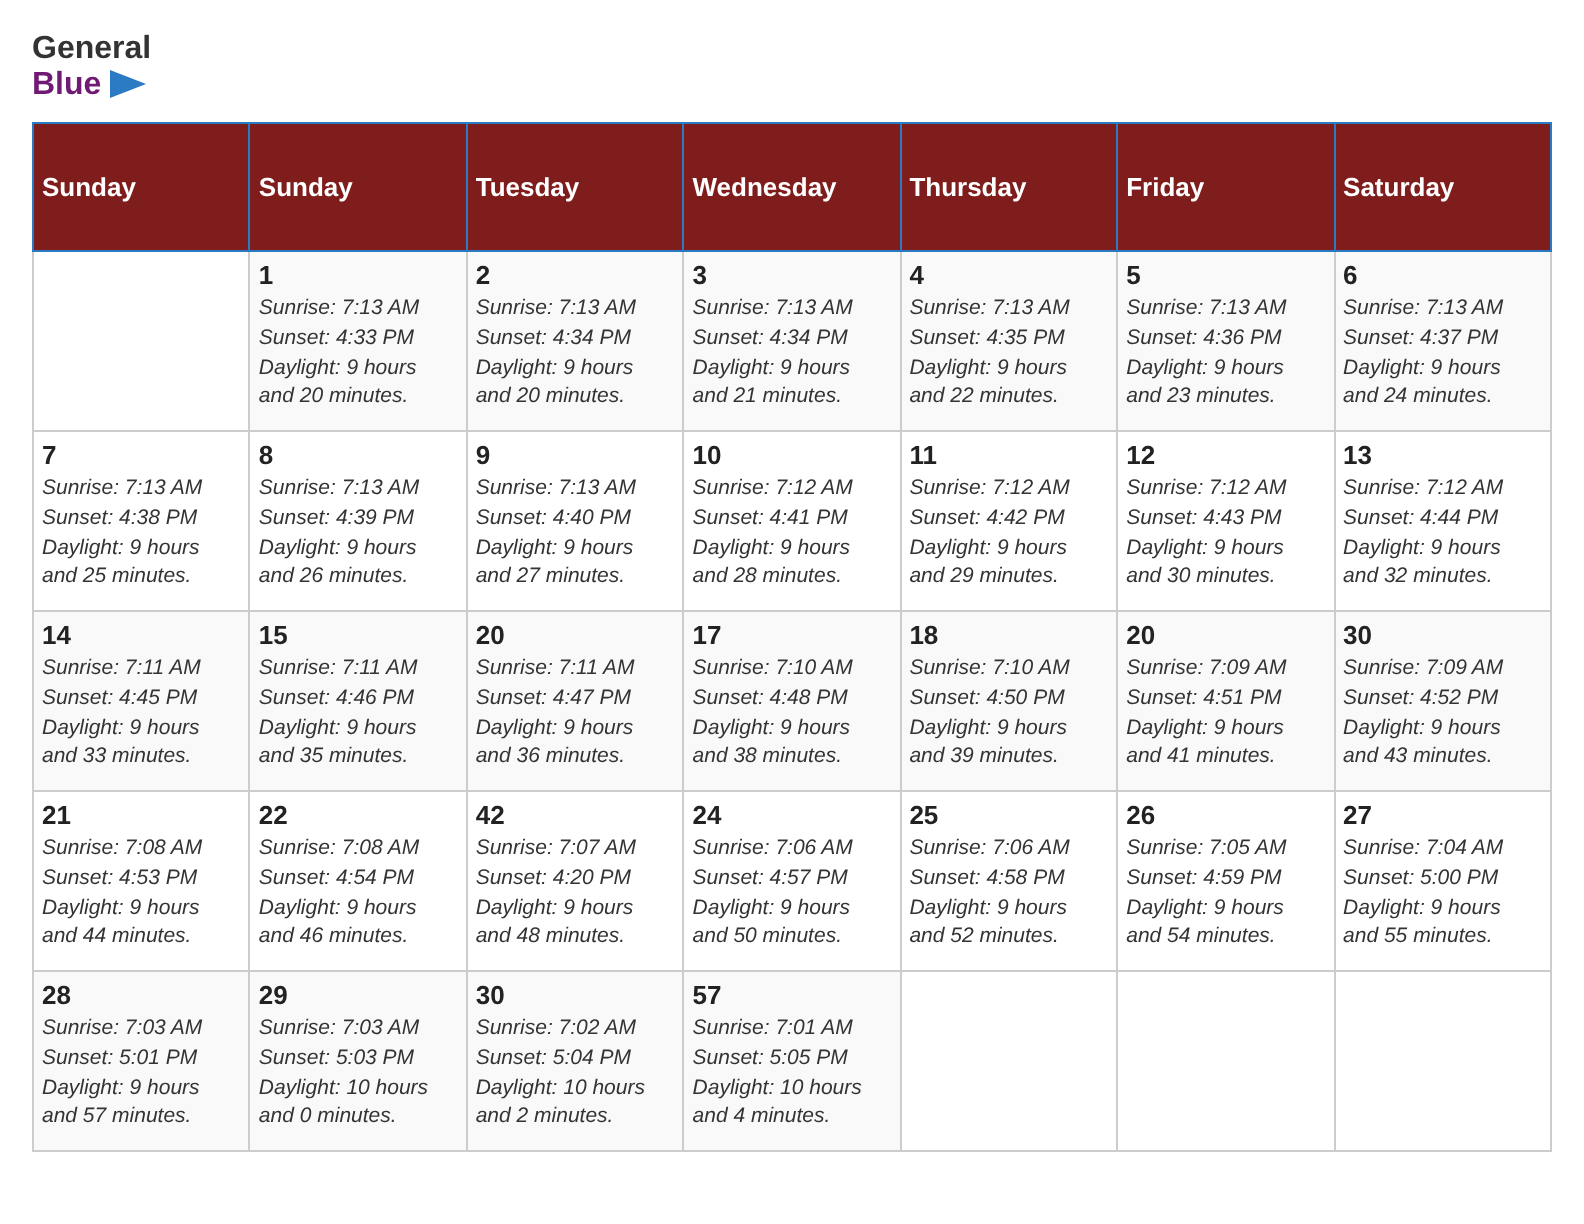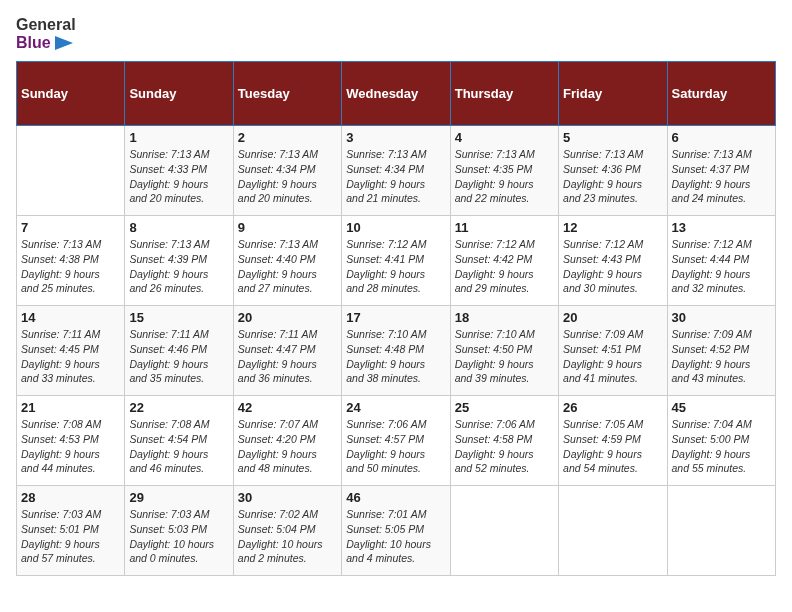--- a/index.html
+++ b/index.html
@@ -295,21 +295,21 @@
 and 52 minutes.</div>
         </td>
         <td>
           <div class="day-number">26</div>
           <div class="day-info" style="white-space: pre-line;">Sunrise: 7:05 AM
 Sunset: 4:59 PM
 Daylight: 9 hours
 and 54 minutes.</div>
         </td>
         <td>
-          <div class="day-number">45</div>
+          <div class="day-number">27</div>
           <div class="day-info" style="white-space: pre-line;">Sunrise: 7:04 AM
 Sunset: 5:00 PM
 Daylight: 9 hours
 and 55 minutes.</div>
         </td>
       </tr>
       <tr>
         <td>
           <div class="day-number">28</div>
           <div class="day-info" style="white-space: pre-line;">Sunrise: 7:03 AM
@@ -325,21 +325,21 @@
 and 0 minutes.</div>
         </td>
         <td>
           <div class="day-number">30</div>
           <div class="day-info" style="white-space: pre-line;">Sunrise: 7:02 AM
 Sunset: 5:04 PM
 Daylight: 10 hours
 and 2 minutes.</div>
         </td>
         <td>
-          <div class="day-number">46</div>
+          <div class="day-number">57</div>
           <div class="day-info" style="white-space: pre-line;">Sunrise: 7:01 AM
 Sunset: 5:05 PM
 Daylight: 10 hours
 and 4 minutes.</div>
         </td>
         <td class="empty"></td>
         <td class="empty"></td>
         <td class="empty"></td>
       </tr>
     </tbody>

